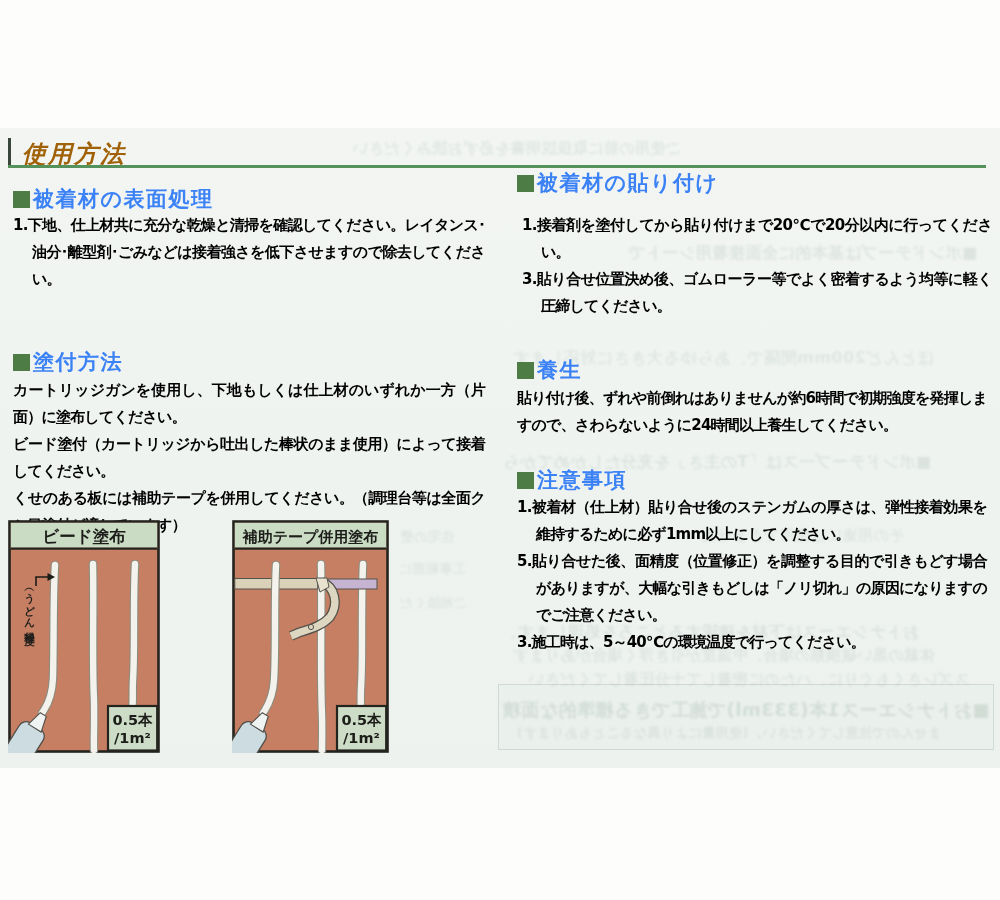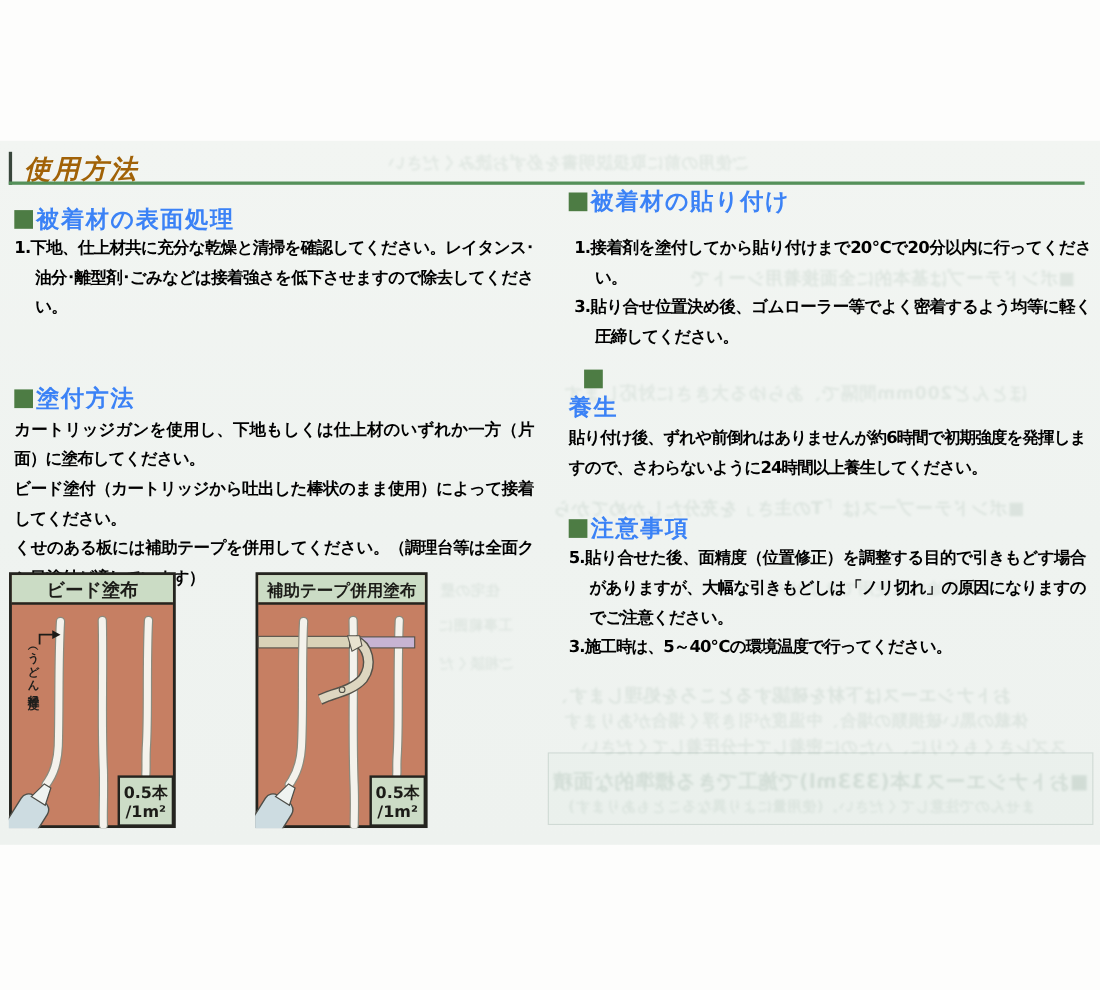--- a/index.html
+++ b/index.html
@@ -97,33 +97,34 @@
 
 <div class="sec-head" style="left:517px;top:169px;">
   <span class="sq"></span>
   <span>被着材の貼り付け</span>
 </div>
 <div class="body-block" style="left:522px;top:212px;width:470px;">
   <div class="li">1.接着剤を塗付してから貼り付けまで20℃で20分以内に行ってください。</div>
   <div class="li">3.貼り合せ位置決め後、ゴムローラー等でよく密着するよう均等に軽く圧締してください。</div>
 </div>
 
-<div class="sec-head" style="left:517px;top:336px;flex-direction:column;">
+<div class="sec-head" style="left:517px;top:356px;">
   <span class="sq"></span>
   <span>養生</span>
 </div>
 <div class="body-block" style="left:517px;top:385px;width:470px;">
   <div>貼り付け後、ずれや前倒れはありませんが約6時間で初期強度を発揮しますので、さわらないように24時間以上養生してください。</div>
 </div>
 
 <div class="sec-head" style="left:517px;top:466px;text-align:center;">
   <span class="sq"></span>
   <span>注意事項</span>
 </div>
 <div class="body-block" style="left:517px;top:494px;width:470px;">
+  <div class="li">1.被着材（仕上材）貼り合せ後のステンガムの厚さは、弾性接着効果を維持するために必ず1mm以上にしてください。</div>
   <div class="li">5.貼り合せた後、面精度（位置修正）を調整する目的で引きもどす場合がありますが、大幅な引きもどしは「ノリ切れ」の原因になりますのでご注意ください。</div>
   <div class="li">3.施工時は、5～40℃の環境温度で行ってください。</div>
 </div>
 
 <div class="panel" style="left:8px;top:520px;width:152px;height:233px;">
   <svg width="152" height="233" viewBox="0 0 152 233">
     <rect x="1.5" y="1.5" width="149" height="230" fill="#c67f63" stroke="#24241f" stroke-width="2.6"></rect>
     <rect x="2.8" y="2.8" width="146.4" height="25" fill="#cbdcc5"></rect>
     <line x1="2.8" y1="28.6" x2="149.2" y2="28.6" stroke="#24241f" stroke-width="2.2"></line>
     <text x="76" y="21.5" text-anchor="middle" font-size="16.5" font-weight="700" fill="#1c1c18">ビード塗布</text>

